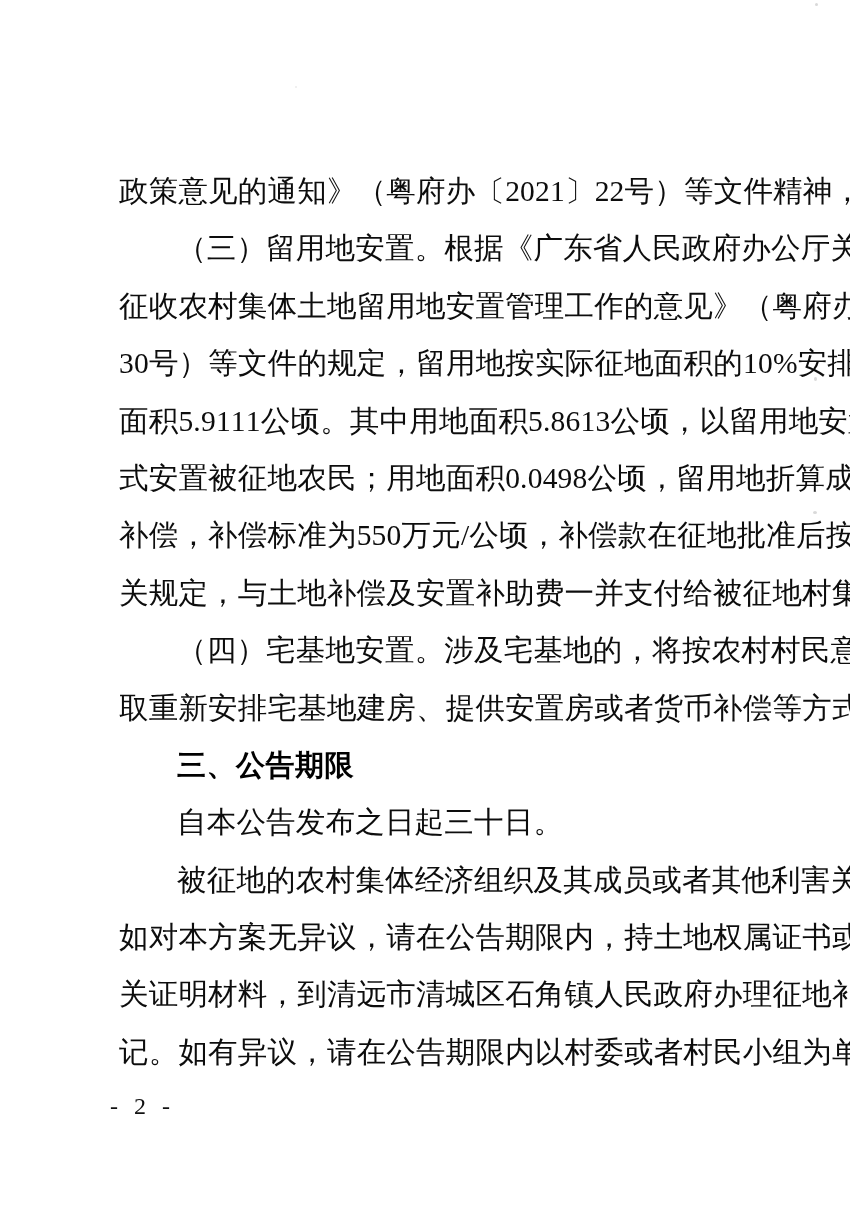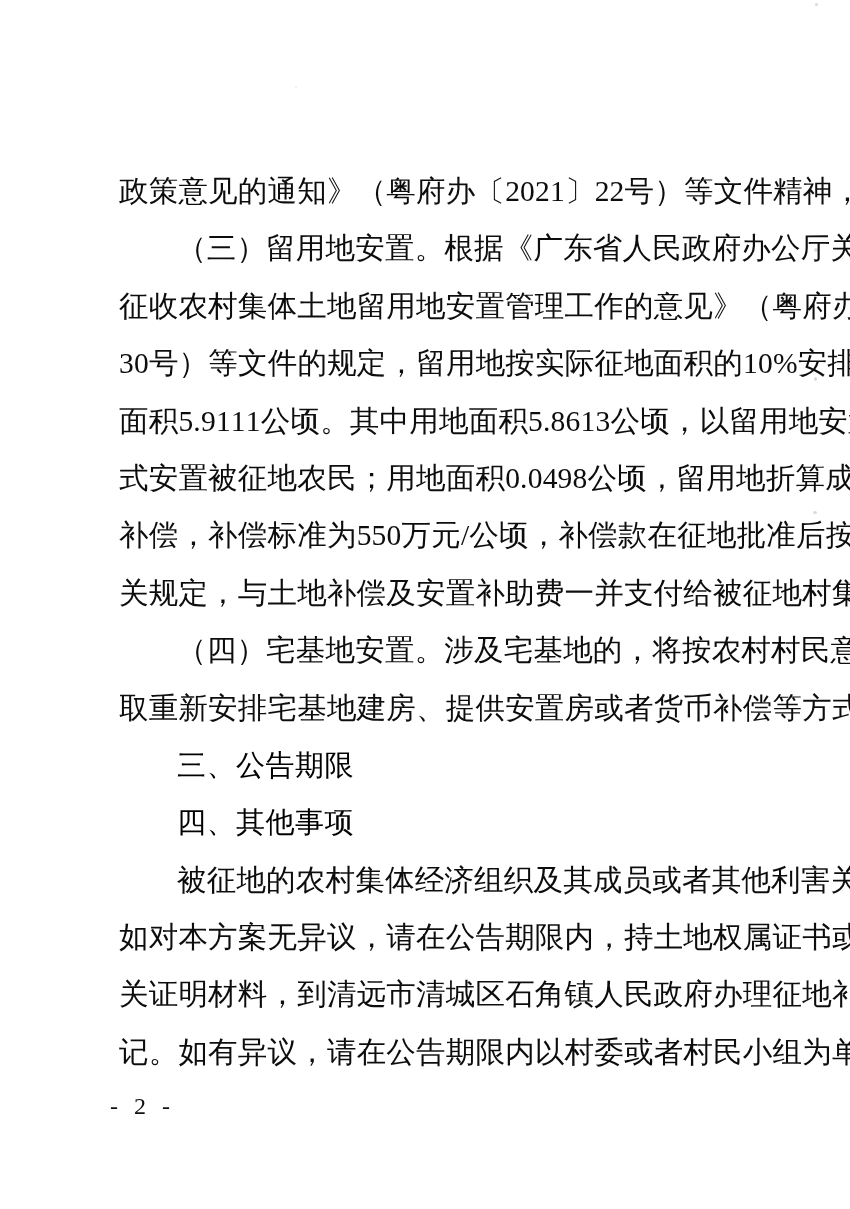--- a/index.html
+++ b/index.html
@@ -58,21 +58,21 @@
   .line.indent  { padding-left: 58px; }
 
   
   .heading {
     height: 57.4px;
     line-height: 57.4px;
     font-size: 29px;
     padding-left: 58px;
     white-space: nowrap;
     font-family: "Liberation Sans", "DejaVu Sans", sans-serif;
-    font-weight: 400;
+    font-weight: 700;
     letter-spacing: 0.5px;
     color: #000000;
   }
 
   
   .pagenum {
     position: absolute;
     left: 110px;
     top: 1093px;
     width: 120px;
@@ -365,24 +365,24 @@
         <span>补</span>
         <span>偿</span>
         <span>等</span>
         <span>方</span>
         <span>式</span>
       </div>
 
     <div class="heading">
       <span>三、公告期限</span>
     </div>
-
-    <div class="heading">
-      <span>四、其他事项</span>
+    <div class="line indent">
+      <span>自本公告发布之日起三十日。</span>
     </div>
+
     <div class="line indent just">
         <span>被</span>
         <span>征</span>
         <span>地</span>
         <span>的</span>
         <span>农</span>
         <span>村</span>
         <span>集</span>
         <span>体</span>
         <span>经</span>

